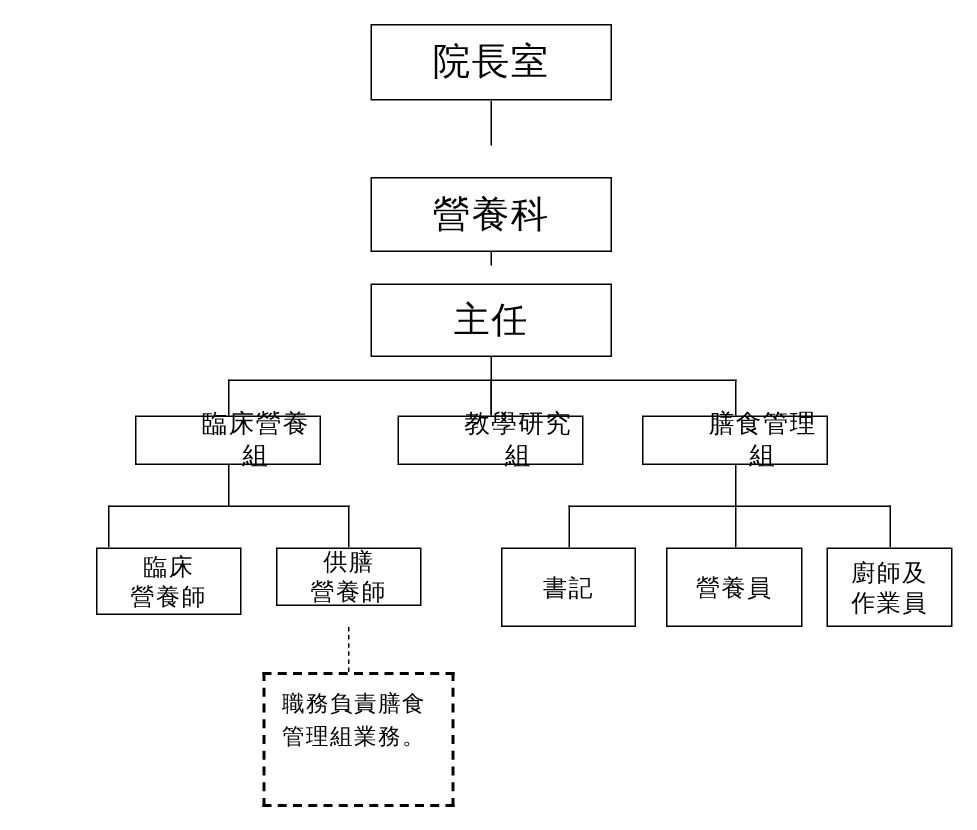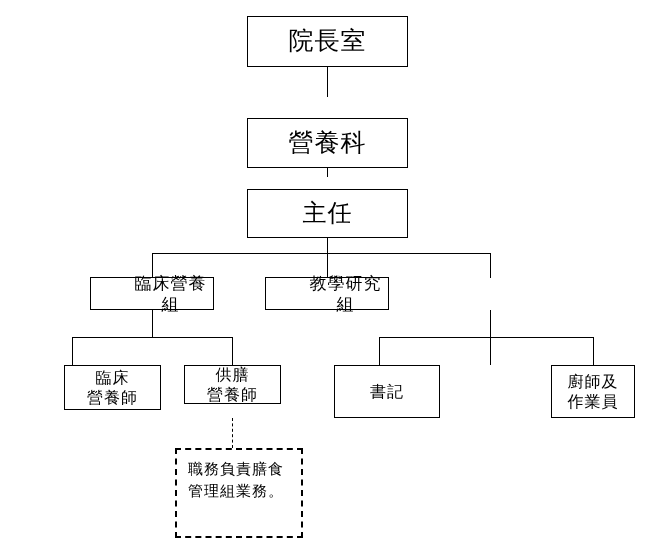--- a/index.html
+++ b/index.html
@@ -96,28 +96,30 @@
   <div class="node node-lvl1" style="left:247px; top:16px; width:161px; height:51px;">院長室</div>
 
   <div class="node node-lvl2" style="left:247px; top:97px; width:161px; height:50px;margin-top:21px;">營養科</div>
 
   <div class="node node-lvl3" style="left:247px; top:177px; width:161px; height:49px;margin-top:12px;">主任</div>
 
   <div class="node node-lvl4" style="left:90px; top:277px; width:124px; height:33px;">臨床營養組</div>
 
   <div class="node node-lvl4" style="left:265px; top:277px; width:124px; height:33px;">教學研究組</div>
 
+  <div class="node node-lvl4" style="left:428px; top:277px; width:124px; height:33px;">膳食管理組</div>
 
   <div class="node node-lvl5" style="left:19px; top:365px; width:97px; height:45px;margin-left:45px;">臨床
 營養師</div>
 
   <div class="node node-lvl5" style="left:184px; top:365px; width:97px; height:39px;">供膳
 營養師</div>
 
-  <div class="node node-lvl5" style="left:334px; top:365px; width:106px; height:53px;">書記</div>
+  <div class="node node-lvl5" style="left:334px; top:365px; width:90px; height:53px;">書記</div>
 
+  <div class="node node-lvl5" style="left:444px; top:365px; width:91px; height:53px;">營養員</div>
 
   <div class="node node-lvl5" style="left:551px; top:365px; width:84px; height:53px;">廚師及
 作業員</div>
 
   <div class="note-box" style="left:175px; top:448px; width:128px; height:90px;">職務負責膳食管理組業務。</div>
 
 </div>
 
 </body></html>

